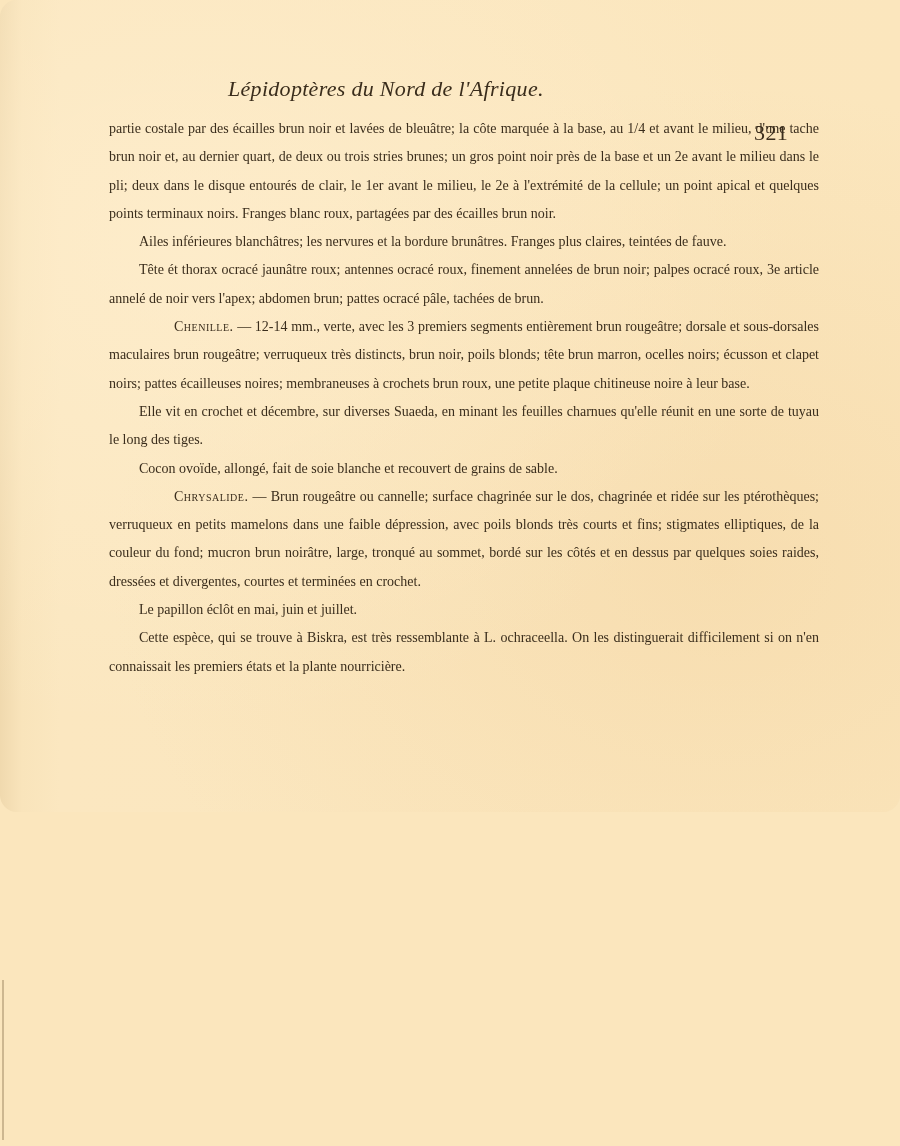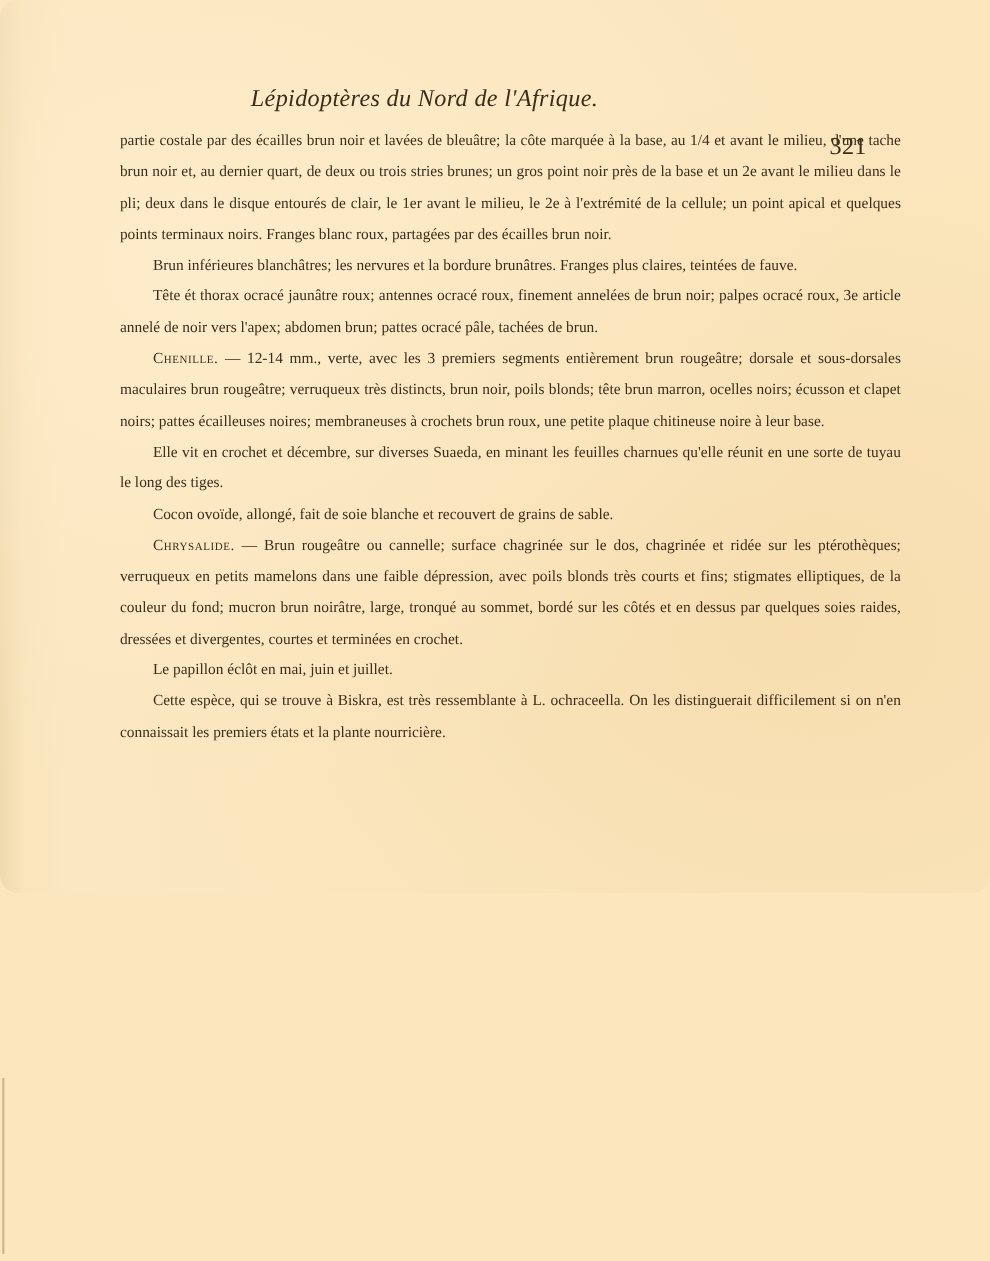--- a/index.html
+++ b/index.html
@@ -65,40 +65,41 @@
     .para {
       margin: 0;
       text-indent: 0;
     }
     .para.indent {
       text-indent: 30px;
     }
     .sc {
       font-variant: small-caps;
       letter-spacing: 0.5px;
+      margin-left: 35px;
     }
     .it { }
   </style>
 </head>
 <body>
 
 <div class="page">
   <div class="gutter-line"></div>
 
   <div class="running-head">
     <span class="title">Lépidoptères du Nord de l'Afrique.</span>
     <span class="pagenum">321</span>
   </div>
 
   <div class="body-text">
     <p class="para">
       <span>partie costale par des écailles brun noir et lavées de bleuâtre; la côte marquée à la base, au 1/4 et avant le milieu, d'une tache brun noir et, au dernier quart, de deux ou trois stries brunes; un gros point noir près de la base et un 2e avant le milieu dans le pli; deux dans le disque entourés de clair, le 1er avant le milieu, le 2e à l'extrémité de la cellule; un point apical et quelques points terminaux noirs. Franges blanc roux, partagées par des écailles brun noir.</span>
     </p>
     <p class="para indent">
-      <span>Brun inférieures blanchâtres; les nervures et la bordure brunâtres. Franges plus claires, teintées de fauve.</span>
+      <span>Ailes inférieures blanchâtres; les nervures et la bordure brunâtres. Franges plus claires, teintées de fauve.</span>
     </p>
     <p class="para indent">
       <span>Tête ét thorax ocracé jaunâtre roux; antennes ocracé roux, finement annelées de brun noir; palpes ocracé roux, 3e article annelé de noir vers l'apex; abdomen brun; pattes ocracé pâle, tachées de brun.</span>
     </p>
     <p class="para indent">
       <span class="sc">Chenille.</span><span> — 12-14 mm., verte, avec les 3 premiers segments entièrement brun rougeâtre; dorsale et sous-dorsales maculaires brun rougeâtre; verruqueux très distincts, brun noir, poils blonds; tête brun marron, ocelles noirs; écusson et clapet noirs; pattes écailleuses noires; membraneuses à crochets brun roux, une petite plaque chitineuse noire à leur base.</span>
     </p>
     <p class="para indent">
       <span>Elle vit en crochet et décembre, sur diverses </span><span class="it">Suaeda</span><span>, en minant les feuilles charnues qu'elle réunit en une sorte de tuyau le long des tiges.</span>
     </p>

